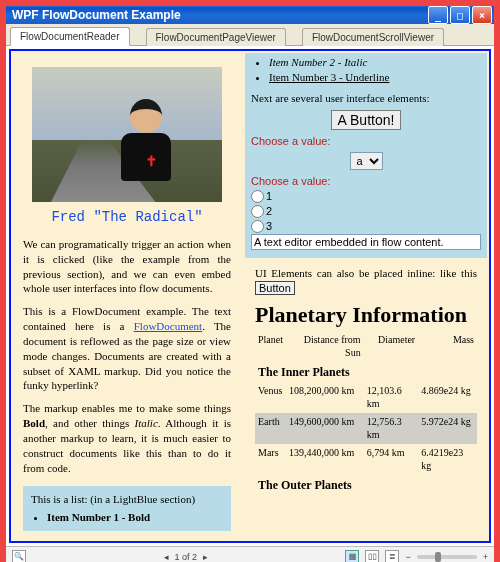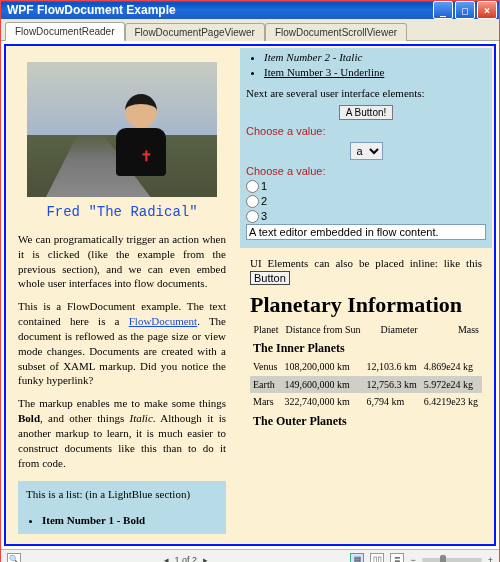--- a/index.html
+++ b/index.html
@@ -1,49 +1,49 @@
 <!DOCTYPE html>
 <html><head>
 <meta charset="utf-8">
 <style>
 *{box-sizing:border-box;margin:0;padding:0}
 body{font-family:"Segoe UI",Tahoma,sans-serif;font-size:11px;background:#ece9d8;width:500px;height:562px;overflow:hidden}
-.window{width:500px;height:562px;display:flex;flex-direction:column;border:1px solid #ef4444}
+.window{width:500px;height:562px;display:flex;flex-direction:column;border:6px solid #ef4444}
 .titlebar{height:23px;background:linear-gradient(to bottom,#2a6bd6 0%,#0a4fc4 10%,#1c6cda 50%,#1c5cc6 100%);display:flex;align-items:center;padding:0 2px 0 6px;color:#fff}
 .titlebar .title{flex:1;font-weight:bold;font-size:12px}
 .winbtns{display:flex;gap:2px}
 .winbtn{width:20px;height:18px;border:1px solid #fff;border-radius:2px;display:flex;align-items:center;justify-content:center;font-family:monospace;font-size:10px;font-weight:bold;color:#fff}
 .winbtn.min,.winbtn.max{background:linear-gradient(#5d9cf3,#1b61d1)}
 .winbtn.close{background:linear-gradient(#f29a8e,#d9381e)}
-.tabstrip{height:21px;background:#ece9d8;display:flex;align-items:flex-end;padding:2px 4px 0 4px;gap:0}
+.tabstrip{height:21px;background:#ece9d8;display:flex;align-items:flex-end;padding:2px 4px 0 4px;gap:16px}
 .tab{padding:3px 9px;font-size:10px;border:1px solid #aca899;border-bottom:none;background:#ece9d8;position:relative;top:1px;border-radius:3px 3px 0 0;color:#333;cursor:pointer}
 .tab.active{background:#fff;z-index:2;border-bottom:1px solid #fff}
 .client{flex:1;background:#fff;border-top:1px solid #aca899;display:flex;flex-direction:column}
 .docframe{flex:1;margin:3px;border:2px solid #0018ff;background:#fdf1d4;display:flex;overflow:hidden;position:relative}
 .col{padding:10px 12px;font-family:Georgia,serif;font-size:11px;line-height:1.35;color:#000}
 .col.left{width:232px}
 .col.right{flex:1;background:#fdf1d4}
 .photo{width:190px;height:135px;background:#7a8f6b;margin:6px auto 6px auto;position:relative;overflow:hidden}
 .photo .sky{position:absolute;inset:0;height:55%;background:linear-gradient(#c7cbc0,#a6b7cb)}
 .photo .ground{position:absolute;bottom:0;left:0;right:0;height:46%;background:linear-gradient(#596145,#4a5138)}
 .photo .road{position:absolute;bottom:0;left:10%;width:55%;height:46%;background:linear-gradient(to top,#8a8a8a 0%,#777 60%,transparent 100%);clip-path:polygon(30% 0,55% 0,100% 100%,0 100%)}
 .photo .guy{position:absolute;left:44%;bottom:10%;width:60px;height:90px}
 .guy .head{width:32px;height:34px;background:#e2b48a;border-radius:50%;margin:0 auto;position:relative;border-top:10px solid #1a1a1a}
 .guy .body{width:50px;height:48px;background:#0e0e0e;margin:0 auto;border-radius:10px 10px 4px 4px}
 .guy .cross{position:absolute;left:30px;top:54px;color:#e62b2b;font-size:14px;font-weight:bold}
 .caption{text-align:center;color:#1b4de0;font-family:"Courier New",monospace;font-size:14px;margin-bottom:10px}
 p.body{margin:8px 0;text-align:justify}
 a.hl{color:#1b4de0;text-decoration:underline}
 .bold{font-weight:bold}.ital{font-style:italic}.ul{text-decoration:underline}
 .section-lb{background:#b7dce8;padding:6px 8px;margin-top:10px}
-.section-lb ul{margin:12px 0 0 16px}
+.section-lb ul{margin:4px 0 0 16px}
 .col.right>.topbox{background:#b7dce8;padding:2px 6px 8px 6px;margin:-8px -10px 4px -10px}
 .topbox ul{margin-left:18px}
 .centered{text-align:center;margin:4px 0}
-.wbtn{font-family:sans-serif;font-size:10px;padding:1px 6px;border:1px solid #7a7a7a;background:#eee}
+.wbtn{font-family:sans-serif;font-size:14px;padding:1px 6px;border:1px solid #7a7a7a;background:#eee}
 .redlabel{color:#b22222;font-family:sans-serif}
 select,input[type=text]{font-family:sans-serif;font-size:11px;border:1px solid #7f9db9;padding:1px 2px}
 .radio-row{font-family:sans-serif;font-size:11px;display:flex;align-items:center;gap:2px}
 input[type=text].editor{width:100%;background:#fff}
 .inlinebtn{border:1px solid #444;padding:0 3px;font-family:sans-serif;font-size:11px;background:#f2f2f2}
 h1.planet{font-family:Georgia,serif;font-size:22px;font-weight:bold;margin:6px 0 4px 0;line-height:1.05}
 table.pt{width:100%;border-collapse:collapse;font-size:10px}
 table.pt th{text-align:right;font-weight:normal;padding:2px 3px;vertical-align:top}
 table.pt td{padding:2px 3px;vertical-align:top}
 table.pt tr.data:nth-child(even) td{background:#cfcfc7}
@@ -155,21 +155,21 @@
                 <td>4.869e24 kg</td>
               </tr>
           <tr class="data">
                 <td>Earth</td>
                 <td>149,600,000 km</td>
                 <td>12,756.3 km</td>
                 <td>5.972e24 kg</td>
               </tr>
           <tr class="data">
                 <td>Mars</td>
-                <td>322,740,000 km</td>
+                <td>139,440,000 km</td>
                 <td>6,794 km</td>
                 <td>6.4219e23 kg</td>
               </tr>
           <tr class="subhdr">
                 <td colspan="4">The Outer Planets</td>
               </tr>
         </tbody>
           </table>
       </div>
     </div>

